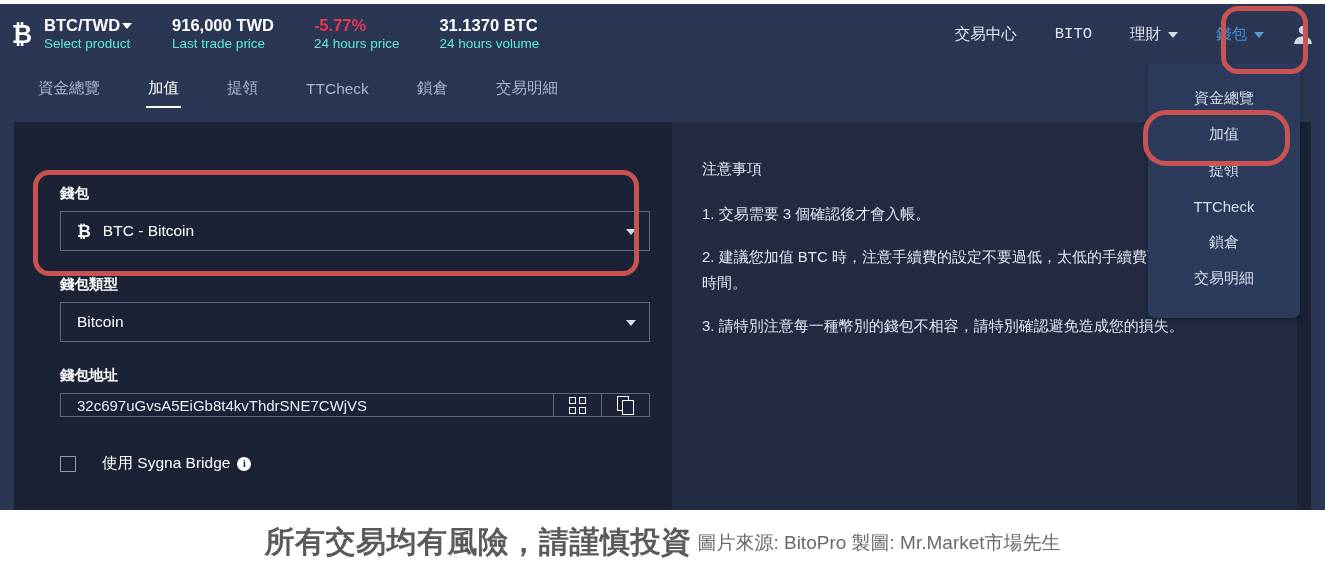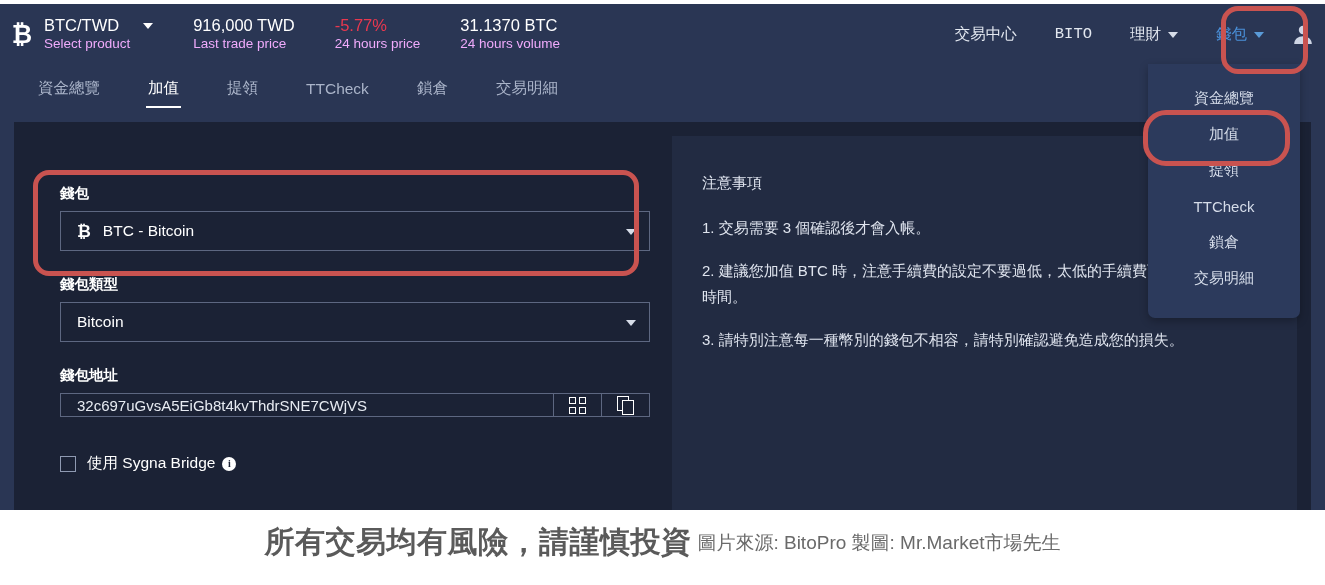--- a/index.html
+++ b/index.html
@@ -31,27 +31,27 @@
     color: #ffffff; font-size: 25px; font-weight: bold;
     font-family: "DejaVu Sans", sans-serif;
     line-height: 1;
   }
   .ticker-group { display: flex; align-items: center; }
   .ticker {
     display: flex; flex-direction: column; justify-content: center;
     margin-right: 40px;
   }
   .ticker .tval {
-    font-size: 16.5px; font-weight: normal; color: #ffffff;
+    font-size: 16.5px; font-weight: bold; color: #ffffff;
     line-height: 20px; white-space: nowrap;
-    display: flex; align-items: center; gap: 24px;
+    display: flex; align-items: center; gap: 2px;
   }
   .ticker .tval.neg { color: #e8384f; }
   .ticker .tlabel {
-    font-size: 13.5px; color: #f0abfc; line-height: 18px; white-space: nowrap;
+    font-size: 13.5px; color: #5eead4; line-height: 18px; white-space: nowrap;
   }
   .caret-sm {
     display: inline-block; width: 0; height: 0;
     border-left: 5px solid transparent;
     border-right: 5px solid transparent;
     border-top: 6px solid #ffffff;
     position: relative; top: 1px;
   }
   .caret-blue {
     display: inline-block; width: 0; height: 0;
@@ -170,42 +170,42 @@
   .copy-glyph i.back {
     left: 0; top: 0; width: 12px; height: 15px;
     border: 1.7px solid #ffffff;
   }
   .copy-glyph i.front {
     left: 5px; top: 4px; width: 12px; height: 15px;
     border: 1.7px solid #ffffff; background: #1b2235;
   }
 
   .checkbox-row {
-    display: flex; align-items: center; gap: 11px;
+    display: flex; align-items: center; gap: 26px;
     margin-top: 36px;
   }
   .checkbox-box {
     width: 16px; height: 16px;
     border: 1.6px solid #8f9ab2; box-sizing: border-box;
   }
   .checkbox-label {
     color: #ffffff; font-size: 15.5px;
     display: flex; align-items: center; gap: 7px;
   }
   .info-glyph {
     display: inline-flex; align-items: center; justify-content: center;
     width: 14px; height: 14px; border-radius: 50%;
     background: #ffffff; color: #1b2235;
     font-size: 10px; font-weight: bold;
     font-family: "Liberation Serif", serif;
   }
 
   
   .notes-panel {
-    position: absolute; left: 658px; top: 14px;
+    position: absolute; left: 658px; top: 0;
     width: 625px; height: 388px;
     background: #222b42;
     padding: 38px 28px 0 30px;
     box-sizing: border-box;
   }
   .notes-title {
     color: #e2e7f1; font-size: 15px; margin-bottom: 22px;
   }
   .note-item {
     color: #dfe4ee; font-size: 15px; line-height: 26px;

